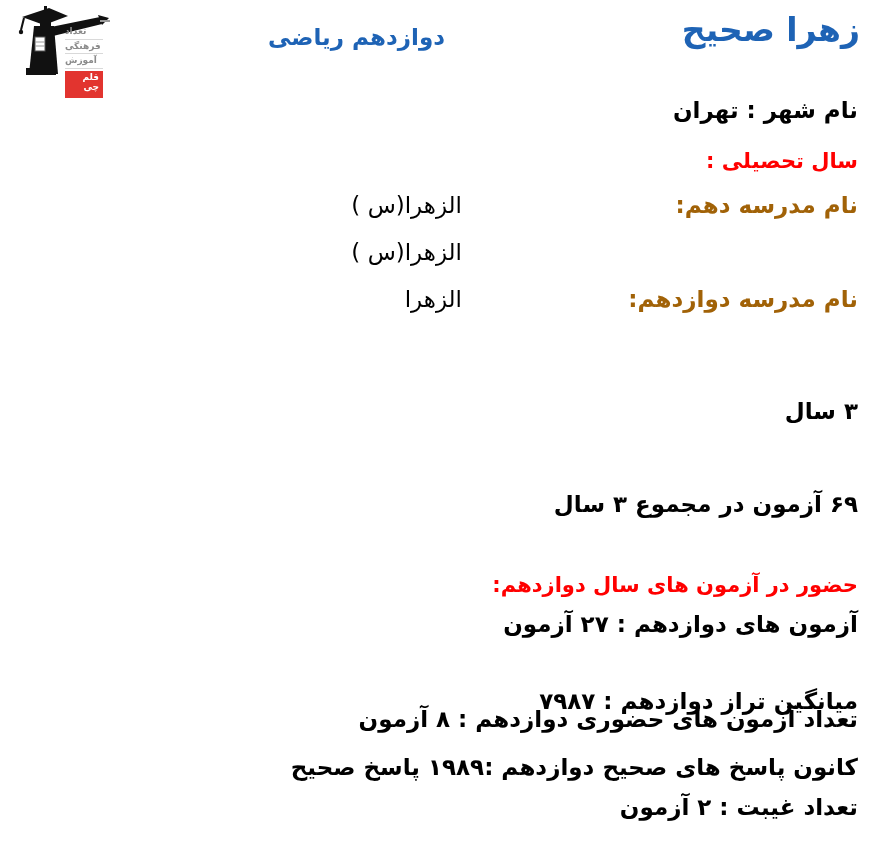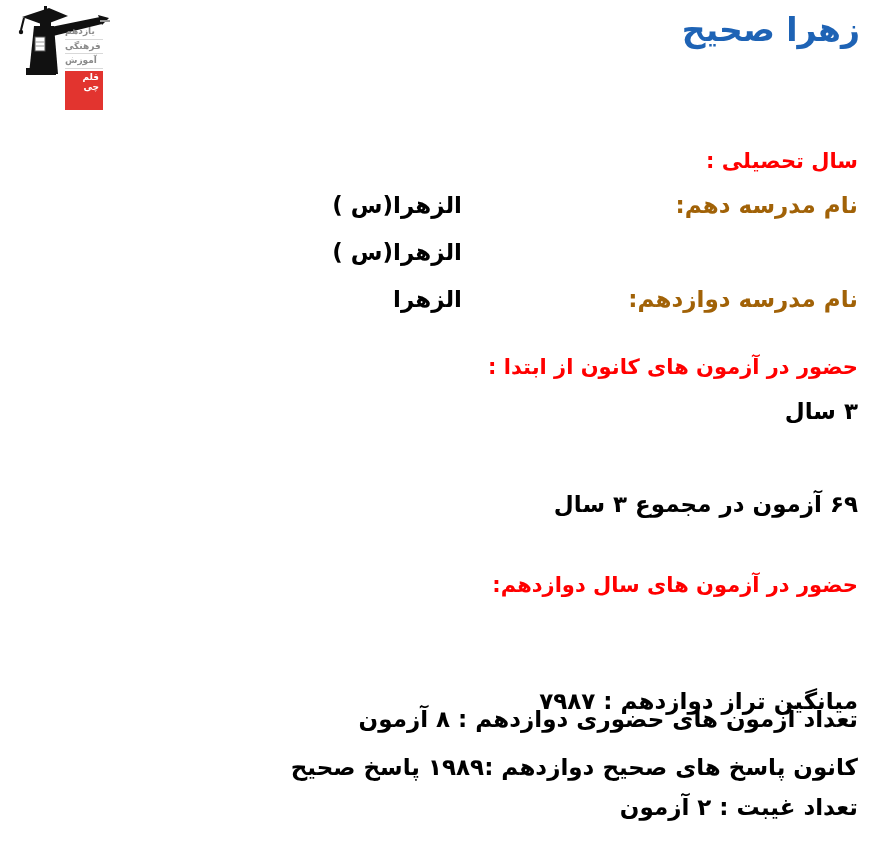--- a/index.html
+++ b/index.html
@@ -28,40 +28,40 @@
 
   .school-row { position: absolute; left: 0; right: 0; height: 32px; }
   .school-label {
     position: absolute; right: 15px; top: 0;
     direction: rtl; white-space: nowrap;
     font-weight: bold; font-size: 23px; color: #a16207;
   }
   .school-value {
     position: absolute; right: 411px; top: 0;
     direction: rtl; white-space: nowrap;
-    font-weight: bold; font-size: 23px; color: #000;
+    font-weight: normal; font-size: 23px; color: #000;
   }
 
   
   .logo { position: absolute; left: 8px; top: 4px; width: 104px; height: 86px; }
   .logo-figure { position: absolute; left: 0; top: 0; width: 104px; height: 86px; }
   .logo-text-col { position: absolute; left: 57px; top: 21px; width: 38px; }
   .logo-org-line {
     display: block; text-align: left;
     direction: rtl;
     font-size: 9px; line-height: 13.5px;
     color: #8b8b8b; font-weight: bold;
     border-bottom: 1px solid #d9d9d9;
   }
   .logo-brand {
     display: inline-block; margin-top: 2px;
     background: #e2342f; color: #ffffff;
     direction: rtl;
     font-size: 9px; font-weight: bold;
-    padding: 1px 4px 18px 4px;
+    padding: 1px 4px 6px 4px;
   }
   .logo-dash {
     position: absolute; left: 92px; top: 16px;
     width: 10px; height: 2px; background: #9a9a9a;
   }
 </style>
 </head>
 <body>
 
 <div class="page">
@@ -82,46 +82,48 @@
 
       <polygon points="26,22 46,22 50,70 21,70" fill="#111"></polygon>
       <rect x="18" y="64" width="30" height="7" fill="#111"></rect>
 
       <rect x="27" y="33" width="10" height="14" fill="#ffffff" stroke="#555" stroke-width="1"></rect>
       <line x1="27" y1="38" x2="37" y2="38" stroke="#999" stroke-width="1"></line>
       <line x1="27" y1="42" x2="37" y2="42" stroke="#999" stroke-width="1"></line>
     </svg>
     <div class="logo-dash"></div>
     <div class="logo-text-col">
-      <span class="logo-org-line">یازدهم</span>
+      <span class="logo-org-line">تعداد</span>
       <span class="logo-org-line">فرهنگی</span>
       <span class="logo-org-line">آموزش</span>
       <span class="logo-brand">قلم چی</span>
     </div>
   </div>
 
   <div class="txt student-name">زهرا صحیح</div>
+  <div class="txt grade">دوازدهم ریاضی</div>
 
+  <div class="txt black-line" style="top:97px">نام شهر : تهران</div>
   <div class="txt red-line" style="top:149px">سال تحصیلی :</div>
 
   <div class="school-row" style="top:192px">
     <span class="school-label">نام مدرسه دهم:</span>
     <span class="school-value">الزهرا(س )</span>
   </div>
   <div class="school-row" style="top:239px">
     <span class="school-value">الزهرا(س )</span>
   </div>
   <div class="school-row" style="top:286px">
     <span class="school-label">نام مدرسه دوازدهم:</span>
     <span class="school-value">الزهرا</span>
   </div>
 
-  <div class="txt red-line" style="top:355px">حضور در آزمون های کانون از ابتدا :</div>
   <div class="txt black-line" style="top:398px">۳ سال</div>
   <div class="txt black-line" style="top:491px">۶۹ آزمون در مجموع ۳ سال</div>
 
   <div class="txt red-line" style="top:573px">حضور در آزمون های سال دوازدهم:</div>
+  <div class="txt black-line" style="top:611px">آزمون های دوازدهم : ۲۷ آزمون</div>
   <div class="txt black-line" style="top:688px">میانگین تراز دوازدهم : ۷۹۸۷</div>
   <div class="txt black-line" style="top:706px">تعداد آزمون های حضوری دوازدهم : ۸ آزمون</div>
   <div class="txt black-line" style="top:754px">کانون پاسخ های صحیح دوازدهم :۱۹۸۹ پاسخ صحیح</div>
   <div class="txt black-line" style="top:794px">تعداد غیبت : ۲ آزمون</div>
 
 </div>
 
 </body></html>

